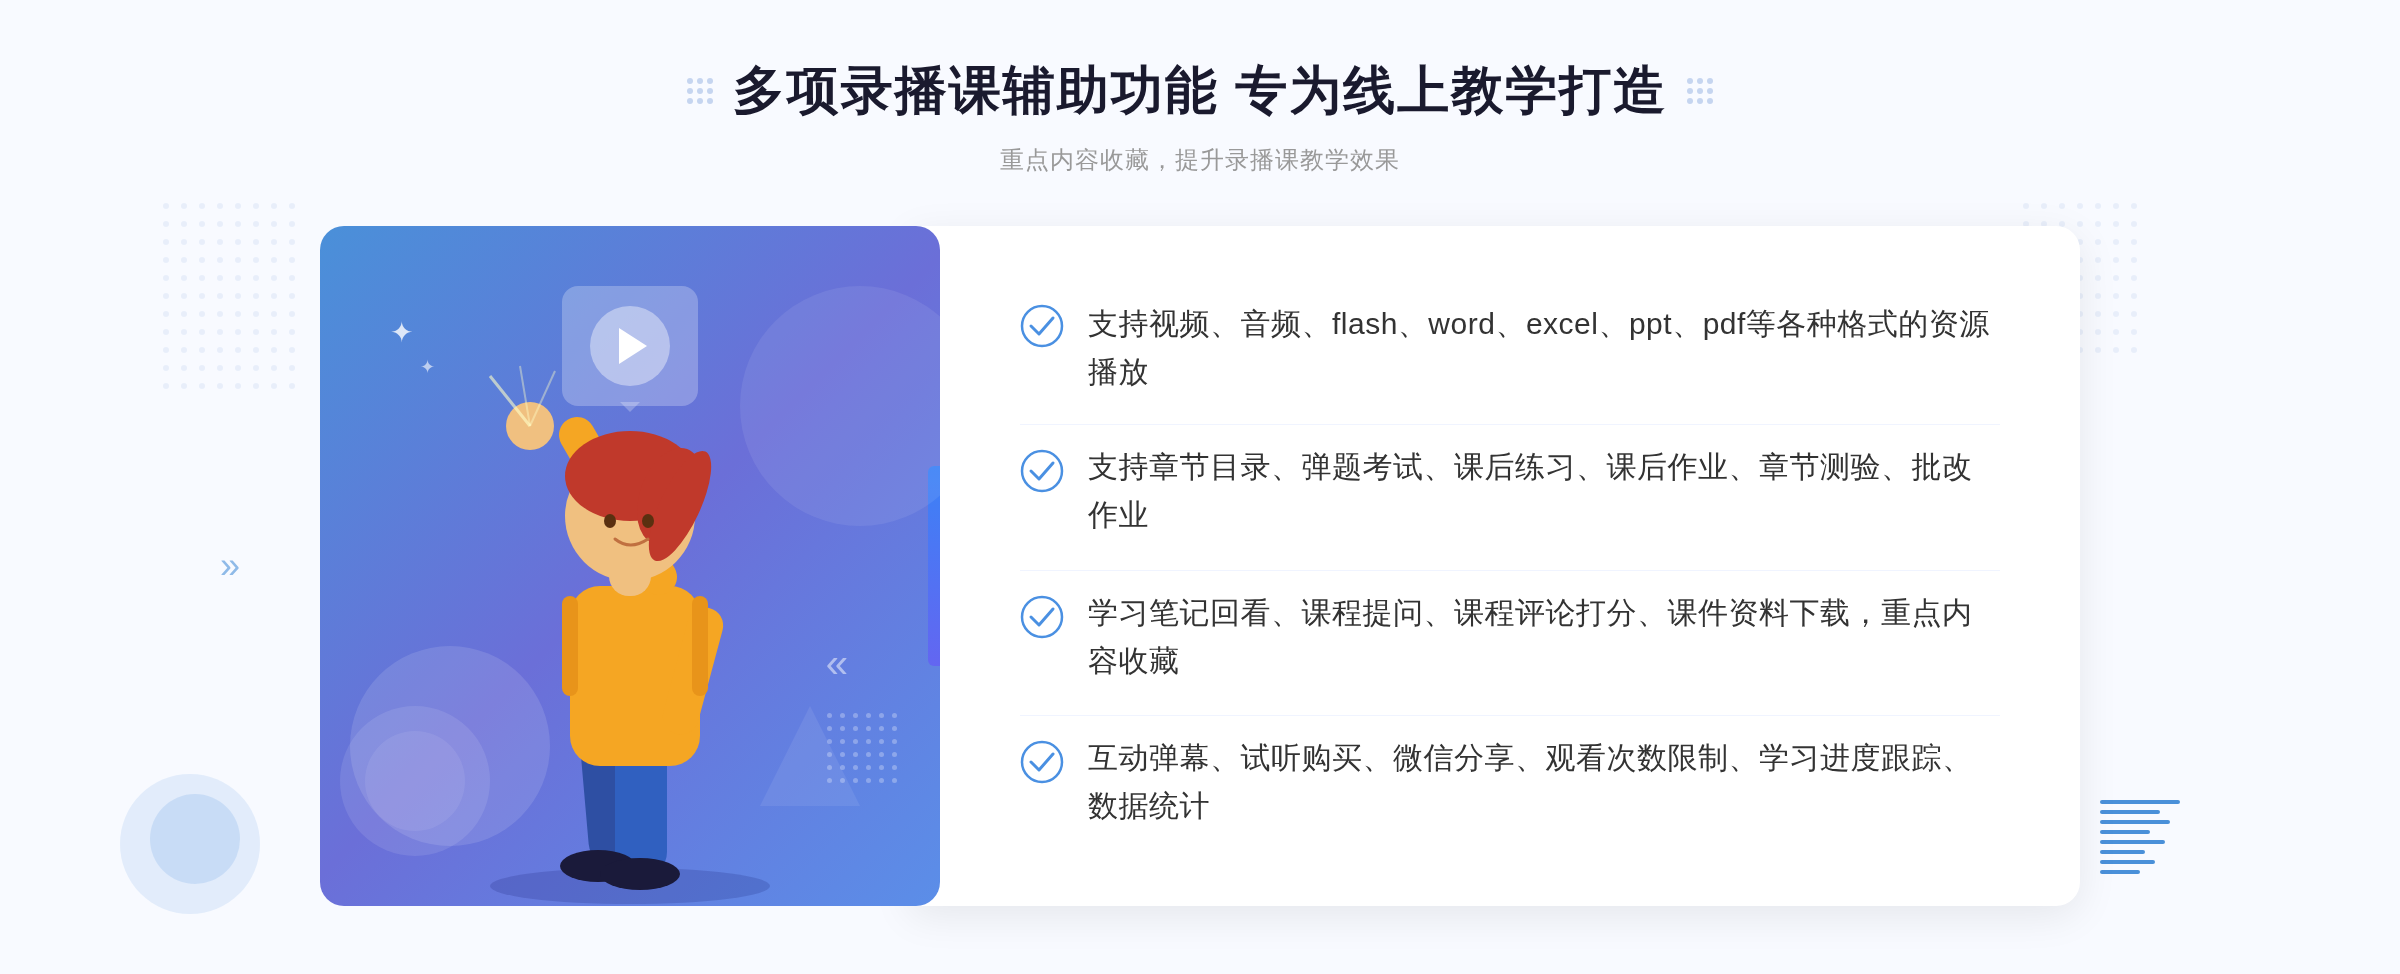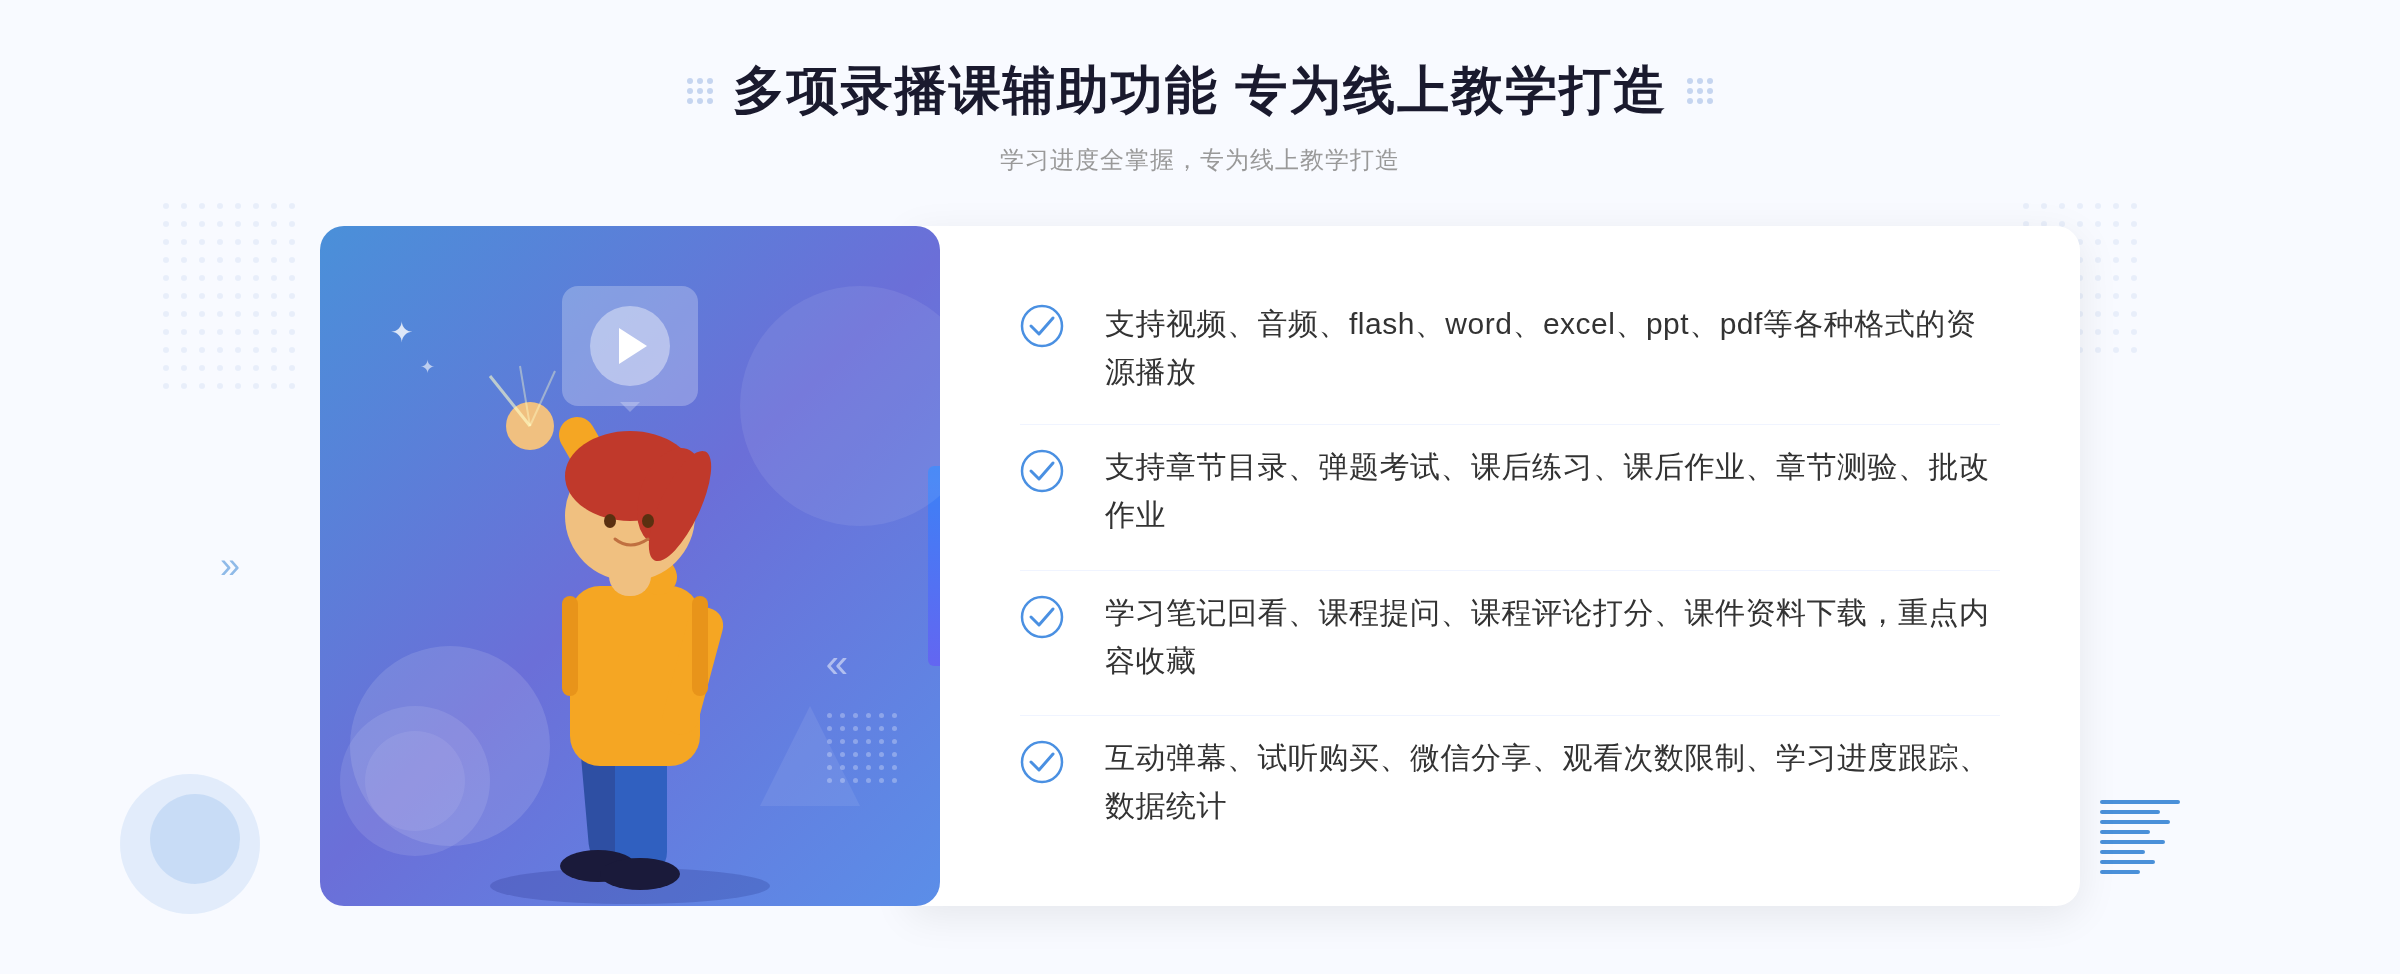--- a/index.html
+++ b/index.html
@@ -247,21 +247,21 @@
       padding: 50px 80px 50px 110px;
       display: flex;
       flex-direction: column;
       justify-content: space-around;
       box-shadow: 0 10px 40px rgba(0,0,0,0.08);
     }
 
     .feature-item {
       display: flex;
       align-items: flex-start;
-      gap: 41px;
+      gap: 24px;
       padding: 20px 0;
     }
 
     .feature-item + .feature-item {
       border-top: 1px solid #f0f4ff;
       font-family: Liberation Mono, monospace;
     }
 
     .check-icon {
       width: 44px;
@@ -367,21 +367,21 @@
             <span></span>
           <span></span>
             <span></span>
             <span></span>
           <span></span>
             <span></span>
             <span></span>
         </div>
       </div>
     </div>
-    <p class="subtitle">学习进度全掌握，专为线上教学打造</p>
+    <p class="subtitle">重点内容收藏，提升录播课教学效果</p>
   </div>
 
   <div class="main-content">
 
     <div class="arrow-left">»</div>
 
     <div class="left-card">
 
       <div class="sparkle">✦</div>
       <div class="sparkle2">✦</div>

